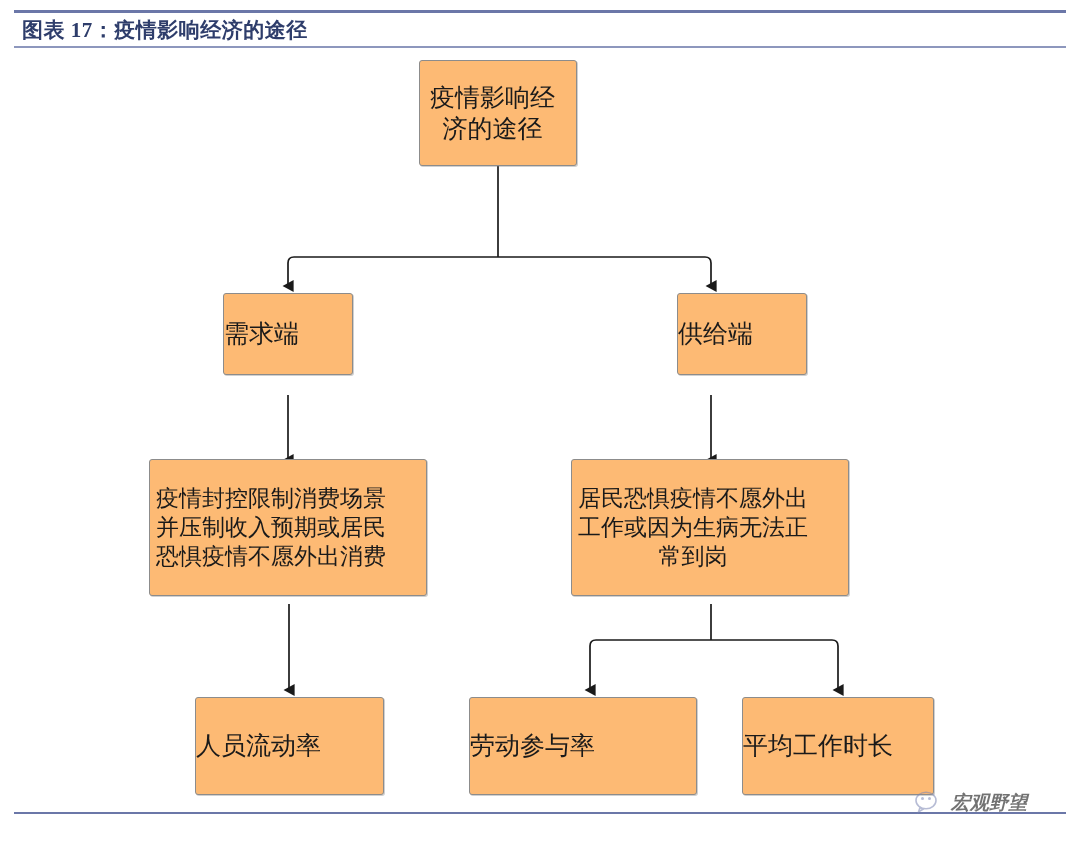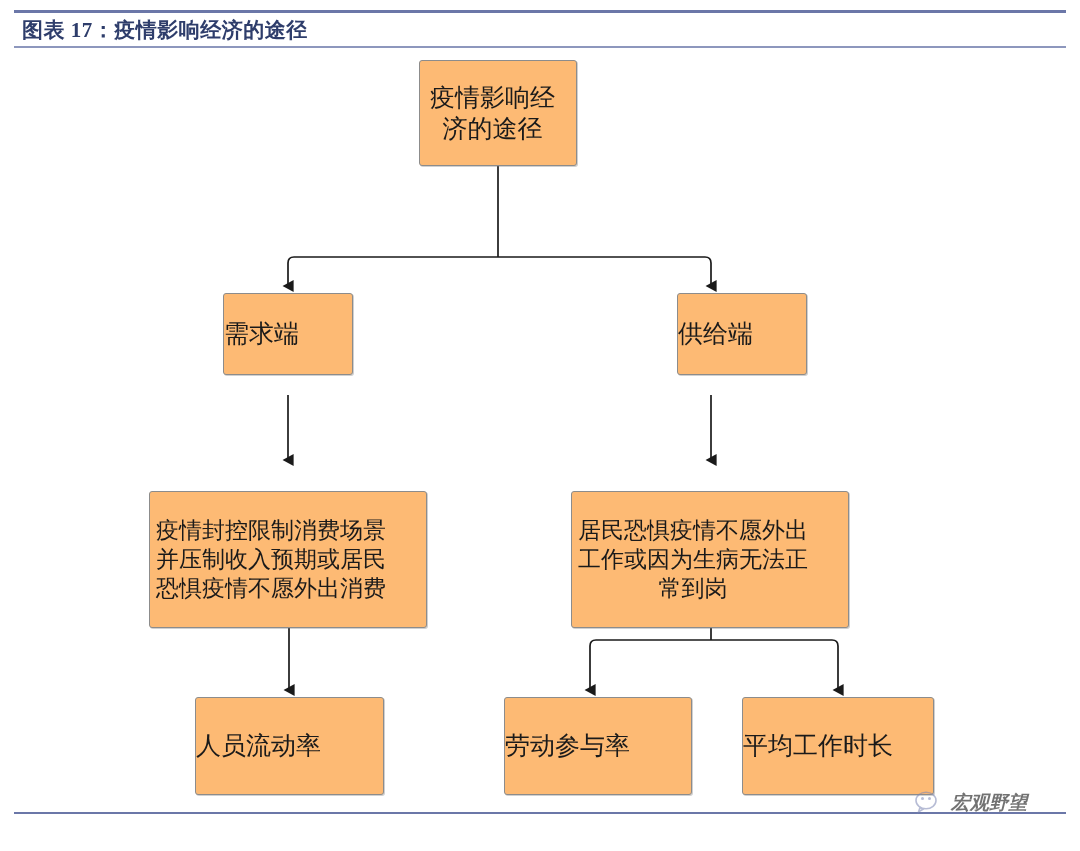--- a/index.html
+++ b/index.html
@@ -106,28 +106,28 @@
     line-height: 1.26;
   }
 
   .node-root   { left: 419px; top: 12px;  width: 158px; height: 106px; font-size: 25px; }
   .node-root .node-label { padding: 0 10px; }
 
   .node-l2     { top: 245px; width: 130px; height: 82px; font-size: 25px; }
   .node-demand { left: 223px; }
   .node-supply { left: 646px; margin-left: 31px; }
 
-  .node-detail { top: 443px; width: 278px; height: 137px; font-size: 23px; }
+  .node-detail { top: 411px; width: 278px; height: 137px; font-size: 23px; }
   .node-detail-demand { left: 149px; }
   .node-detail-supply { left: 571px; }
   .node-detail .node-label { padding: 0 6px; }
 
   .node-leaf   { top: 649px; height: 98px; font-size: 25px; }
   .node-leaf-mobility  { left: 195px; width: 189px; }
-  .node-leaf-lfp       { left: 504px; width: 188px; }
+  .node-leaf-lfp       { left: 469px; width: 228px; }
   .node-leaf-hours     { left: 742px; width: 192px; }
 
   
   #watermark {
     position: absolute;
     left: 915px;
     top: 790px;
     display: flex;
     align-items: center;
     gap: 6px;

